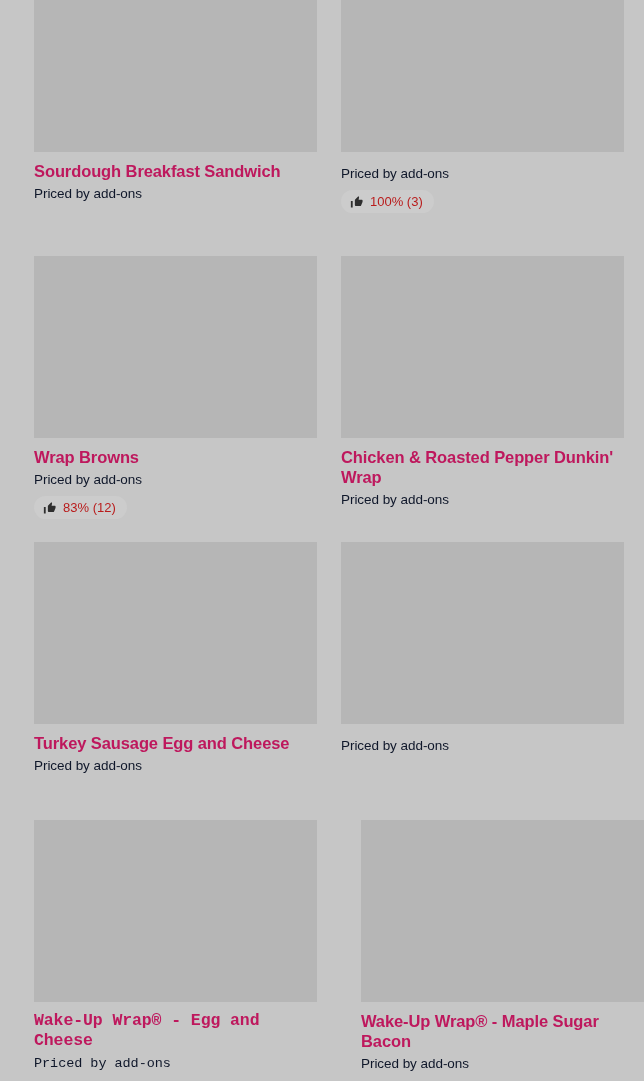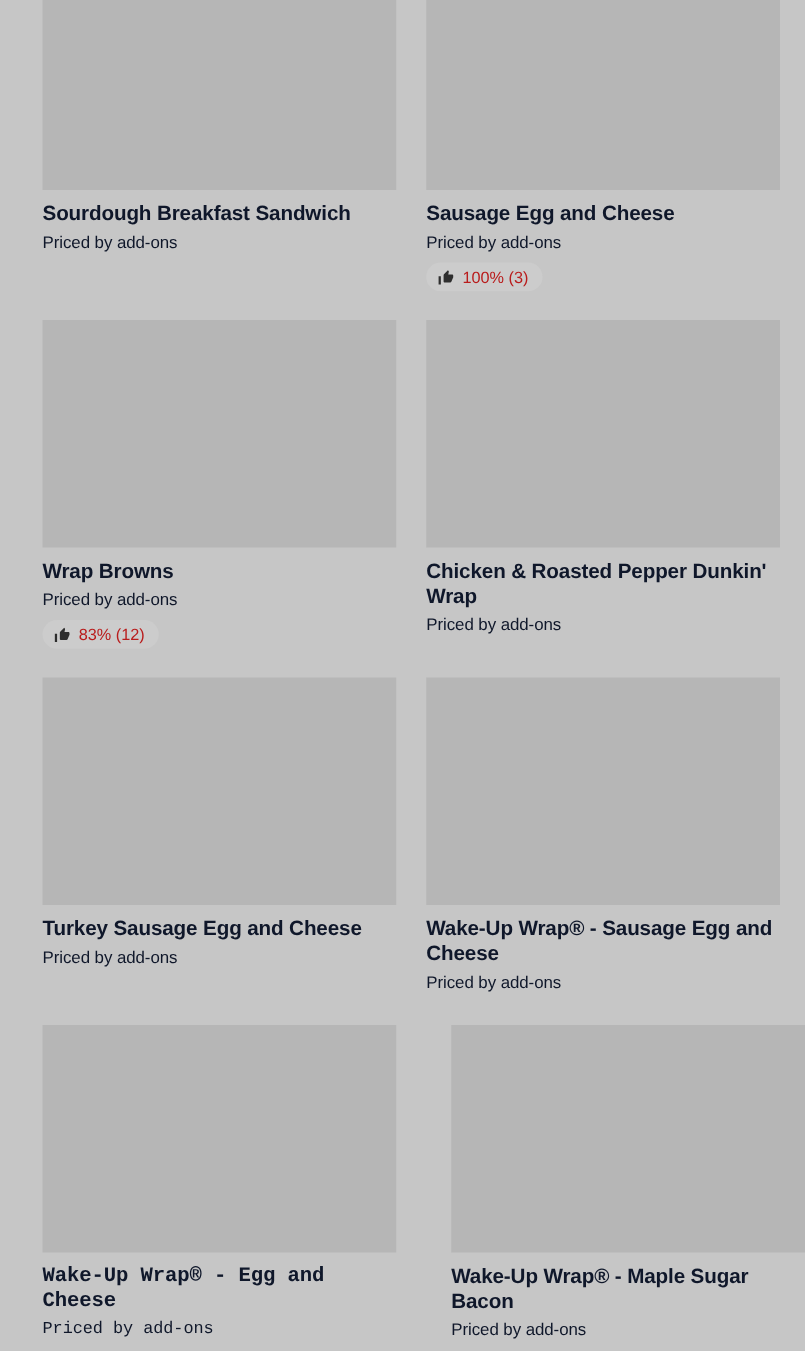--- a/index.html
+++ b/index.html
@@ -43,21 +43,21 @@
   }
 
   .card-body {
     padding: 9px 0 0 0;
   }
 
   .card-title {
     font-size: 16.5px;
     line-height: 20px;
     font-weight: bold;
-    color: #0f172a;
+    color: #be185d;
     margin: 0;
     letter-spacing: -0.1px;
   }
 
   .card-subtitle {
     font-size: 13.5px;
     line-height: 17px;
     color: #0f172a;
     margin: 4px 0 0 0;
     letter-spacing: -0.05px;
@@ -103,21 +103,20 @@
     <div class="card-body">
       <div class="card-title">Sourdough Breakfast Sandwich</div>
       <div class="card-subtitle">Priced by add-ons</div>
 
     </div>
   </div>
 
   <div class="menu-card" style="position: absolute; top: -1px; left: 341px; width: 283px;">
     <div class="card-image" style="height: 153px; margin-top: 0px;"></div>
     <div class="card-body">
-      <div class="card-title">Sausage Egg and Cheese</div>
       <div class="card-subtitle">Priced by add-ons</div>
       <div class="rating-badge">
         <span class="thumb-icon">
           <svg viewBox="0 0 24 24" xmlns="http://www.w3.org/2000/svg" aria-hidden="true">
             <path fill="#2e2e2e" d="M1.5 10.2h3.1v11.3H1.5zM21.6 9.6c0-.9-.75-1.65-1.65-1.65h-5.2l.78-3.76.03-.3a1.24 1.24 0 0 0-.36-.87L14.3 2.2 8.85 7.66c-.3.3-.49.72-.49 1.18v8.5c0 .9.75 1.65 1.65 1.65h7.42c.69 0 1.28-.41 1.53-1l2.49-5.82c.07-.19.11-.39.11-.6V9.6z"></path>
           </svg>
         </span>
         <span class="rating-text">100% (3)</span>
       </div>
     </div>
@@ -153,21 +152,20 @@
     <div class="card-body">
       <div class="card-title">Turkey Sausage Egg and Cheese</div>
       <div class="card-subtitle">Priced by add-ons</div>
 
     </div>
   </div>
 
   <div class="menu-card" style="position: absolute; top: 542px; left: 341px; width: 283px;">
     <div class="card-image" style="height: 182px;"></div>
     <div class="card-body">
-      <div class="card-title">Wake-Up Wrap® - Sausage Egg and Cheese</div>
       <div class="card-subtitle">Priced by add-ons</div>
 
     </div>
   </div>
 
   <div class="menu-card" style="position: absolute; top: 820px; left: 34px; width: 283px; font-family: Liberation Mono, monospace;">
     <div class="card-image" style="height: 182px;"></div>
     <div class="card-body">
       <div class="card-title">Wake-Up Wrap® - Egg and Cheese</div>
       <div class="card-subtitle">Priced by add-ons</div>

